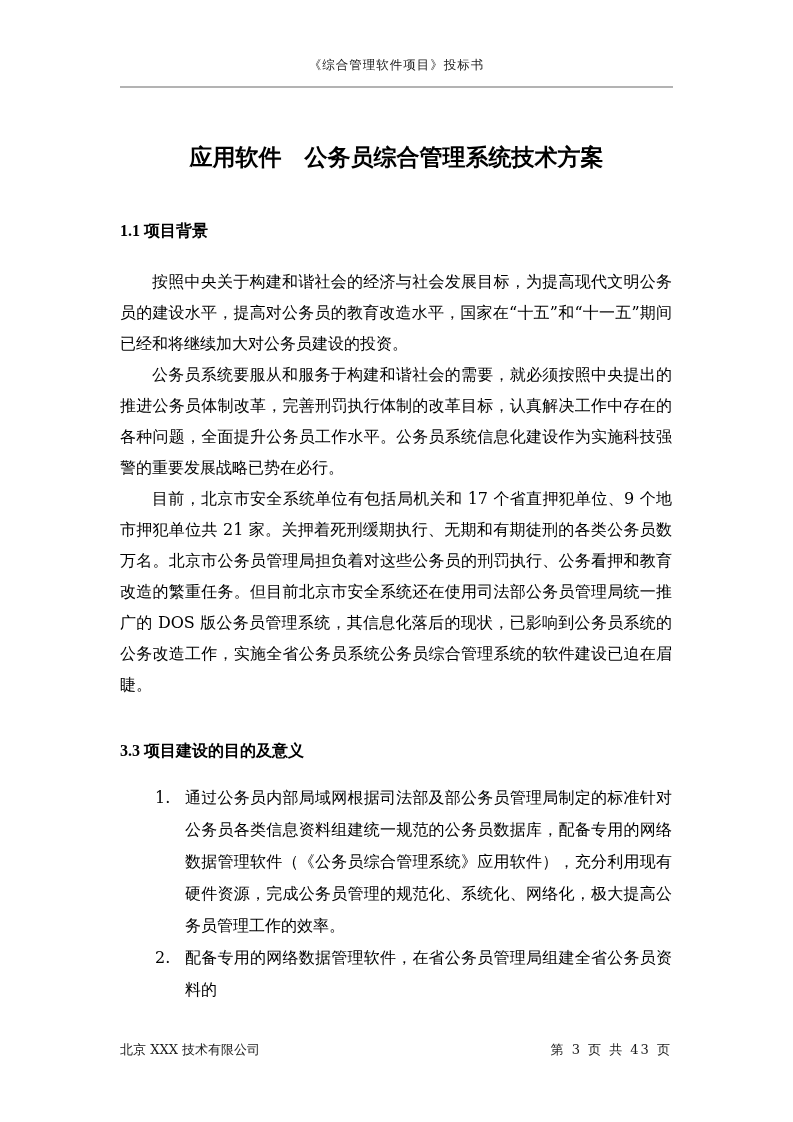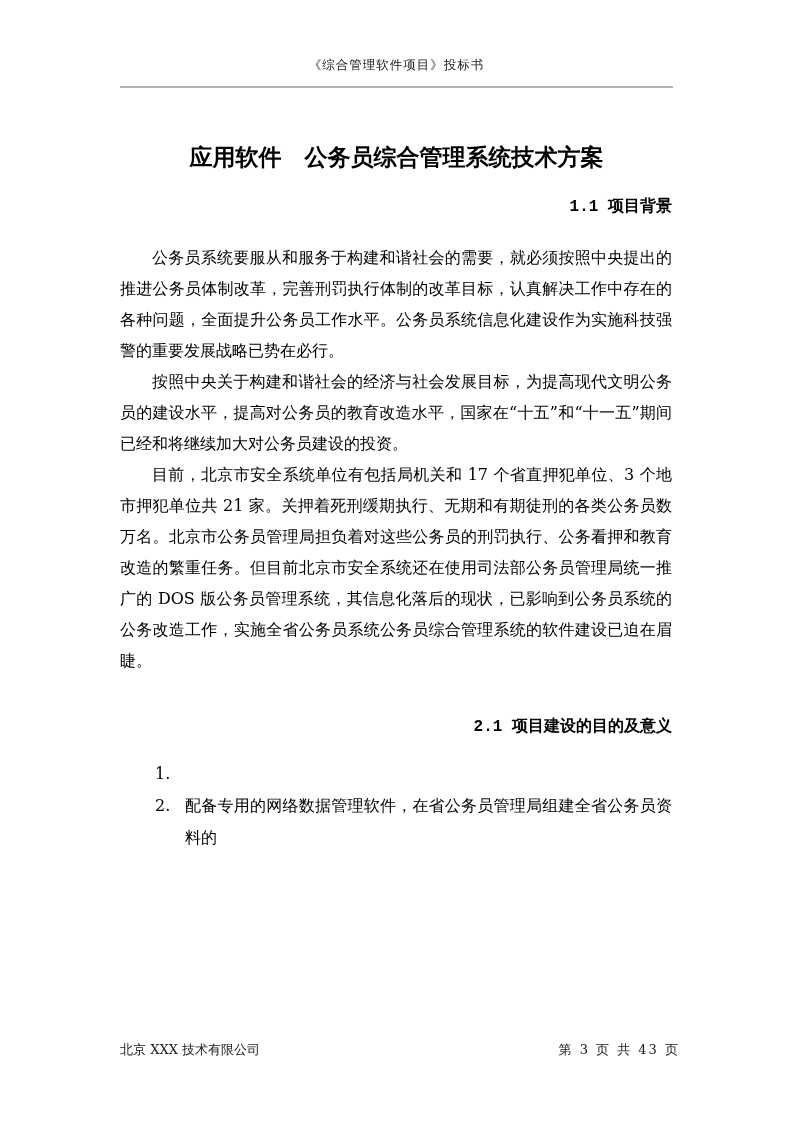--- a/index.html
+++ b/index.html
@@ -44,26 +44,25 @@
   
   .chapter-heading {
     margin: 58px 120px 0 120px;
     font-family: "DejaVu Sans", "Liberation Sans", sans-serif;
     font-weight: bold;
     font-size: 21px;
     line-height: 28px;
   }
   
   .section-heading {
-    margin: 24px 121px 0 120px;
-    font-family: Liberation Mono, monospace;
+    margin: 48px 121px 0 120px;
+    font-family: Liberation Serif, serif;
     font-weight: bold;
     font-size: 16px;
     line-height: 22px;
-    text-align: right;
   }
   .section-heading.second {
     margin-top: 40px;
   }
   
   .body-block {
     margin: 24px 121px 0 120px;
   }
   .para {
     margin: 0;
@@ -90,21 +89,21 @@
   }
   .list-item .text {
     flex: 1 1 auto;
     text-align: justify;
     text-justify: inter-ideograph;
   }
   
   .footer {
     position: absolute;
     left: 120px;
-    right: 113px;
+    right: 121px;
     top: 1041px;
     display: flex;
     justify-content: space-between;
     font-size: 13px;
     line-height: 18px;
     color: #1a1a1a;
   }
   .footer .page-info {
     letter-spacing: 2px;
     margin-left: 34px;
@@ -118,30 +117,31 @@
   <div class="running-header">《综合管理软件项目》投标书</div>
 
   <hr class="header-rule">
 
   <div class="doc-title">应用软件　公务员综合管理系统技术方案</div>
 
 
   <div class="section-heading">1.1 项目背景</div>
 
   <div class="body-block">
+    <p class="para">按照中央关于构建和谐社会的经济与社会发展目标，为提高现代文明公务员的建设水平，提高对公务员的教育改造水平，国家在“十五”和“十一五”期间已经和将继续加大对公务员建设的投资。</p>
     <p class="para">公务员系统要服从和服务于构建和谐社会的需要，就必须按照中央提出的推进公务员体制改革，完善刑罚执行体制的改革目标，认真解决工作中存在的各种问题，全面提升公务员工作水平。公务员系统信息化建设作为实施科技强警的重要发展战略已势在必行。</p>
-    <p class="para">按照中央关于构建和谐社会的经济与社会发展目标，为提高现代文明公务员的建设水平，提高对公务员的教育改造水平，国家在“十五”和“十一五”期间已经和将继续加大对公务员建设的投资。</p>
-    <p class="para">目前，北京市安全系统单位有包括局机关和 17 个省直押犯单位、3 个地市押犯单位共 21 家。关押着死刑缓期执行、无期和有期徒刑的各类公务员数万名。北京市公务员管理局担负着对这些公务员的刑罚执行、公务看押和教育改造的繁重任务。但目前北京市安全系统还在使用司法部公务员管理局统一推广的 DOS 版公务员管理系统，其信息化落后的现状，已影响到公务员系统的公务改造工作，实施全省公务员系统公务员综合管理系统的软件建设已迫在眉睫。</p>
+    <p class="para">目前，北京市安全系统单位有包括局机关和 17 个省直押犯单位、9 个地市押犯单位共 21 家。关押着死刑缓期执行、无期和有期徒刑的各类公务员数万名。北京市公务员管理局担负着对这些公务员的刑罚执行、公务看押和教育改造的繁重任务。但目前北京市安全系统还在使用司法部公务员管理局统一推广的 DOS 版公务员管理系统，其信息化落后的现状，已影响到公务员系统的公务改造工作，实施全省公务员系统公务员综合管理系统的软件建设已迫在眉睫。</p>
   </div>
 
-  <div class="section-heading second">2.1 项目建设的目的及意义</div>
+  <div class="section-heading second">3.3 项目建设的目的及意义</div>
 
   <div class="num-list">
     <div class="list-item">
       <span class="num">1.</span>
+      <span class="text">通过公务员内部局域网根据司法部及部公务员管理局制定的标准针对公务员各类信息资料组建统一规范的公务员数据库，配备专用的网络数据管理软件（《公务员综合管理系统》应用软件），充分利用现有硬件资源，完成公务员管理的规范化、系统化、网络化，极大提高公务员管理工作的效率。</span>
     </div>
     <div class="list-item">
       <span class="num">2.</span>
       <span class="text">配备专用的网络数据管理软件，在省公务员管理局组建全省公务员资料的</span>
     </div>
   </div>
 
   <div class="footer">
     <span class="company">北京 XXX 技术有限公司</span>
     <span class="page-info">第 3 页 共 43 页</span>

